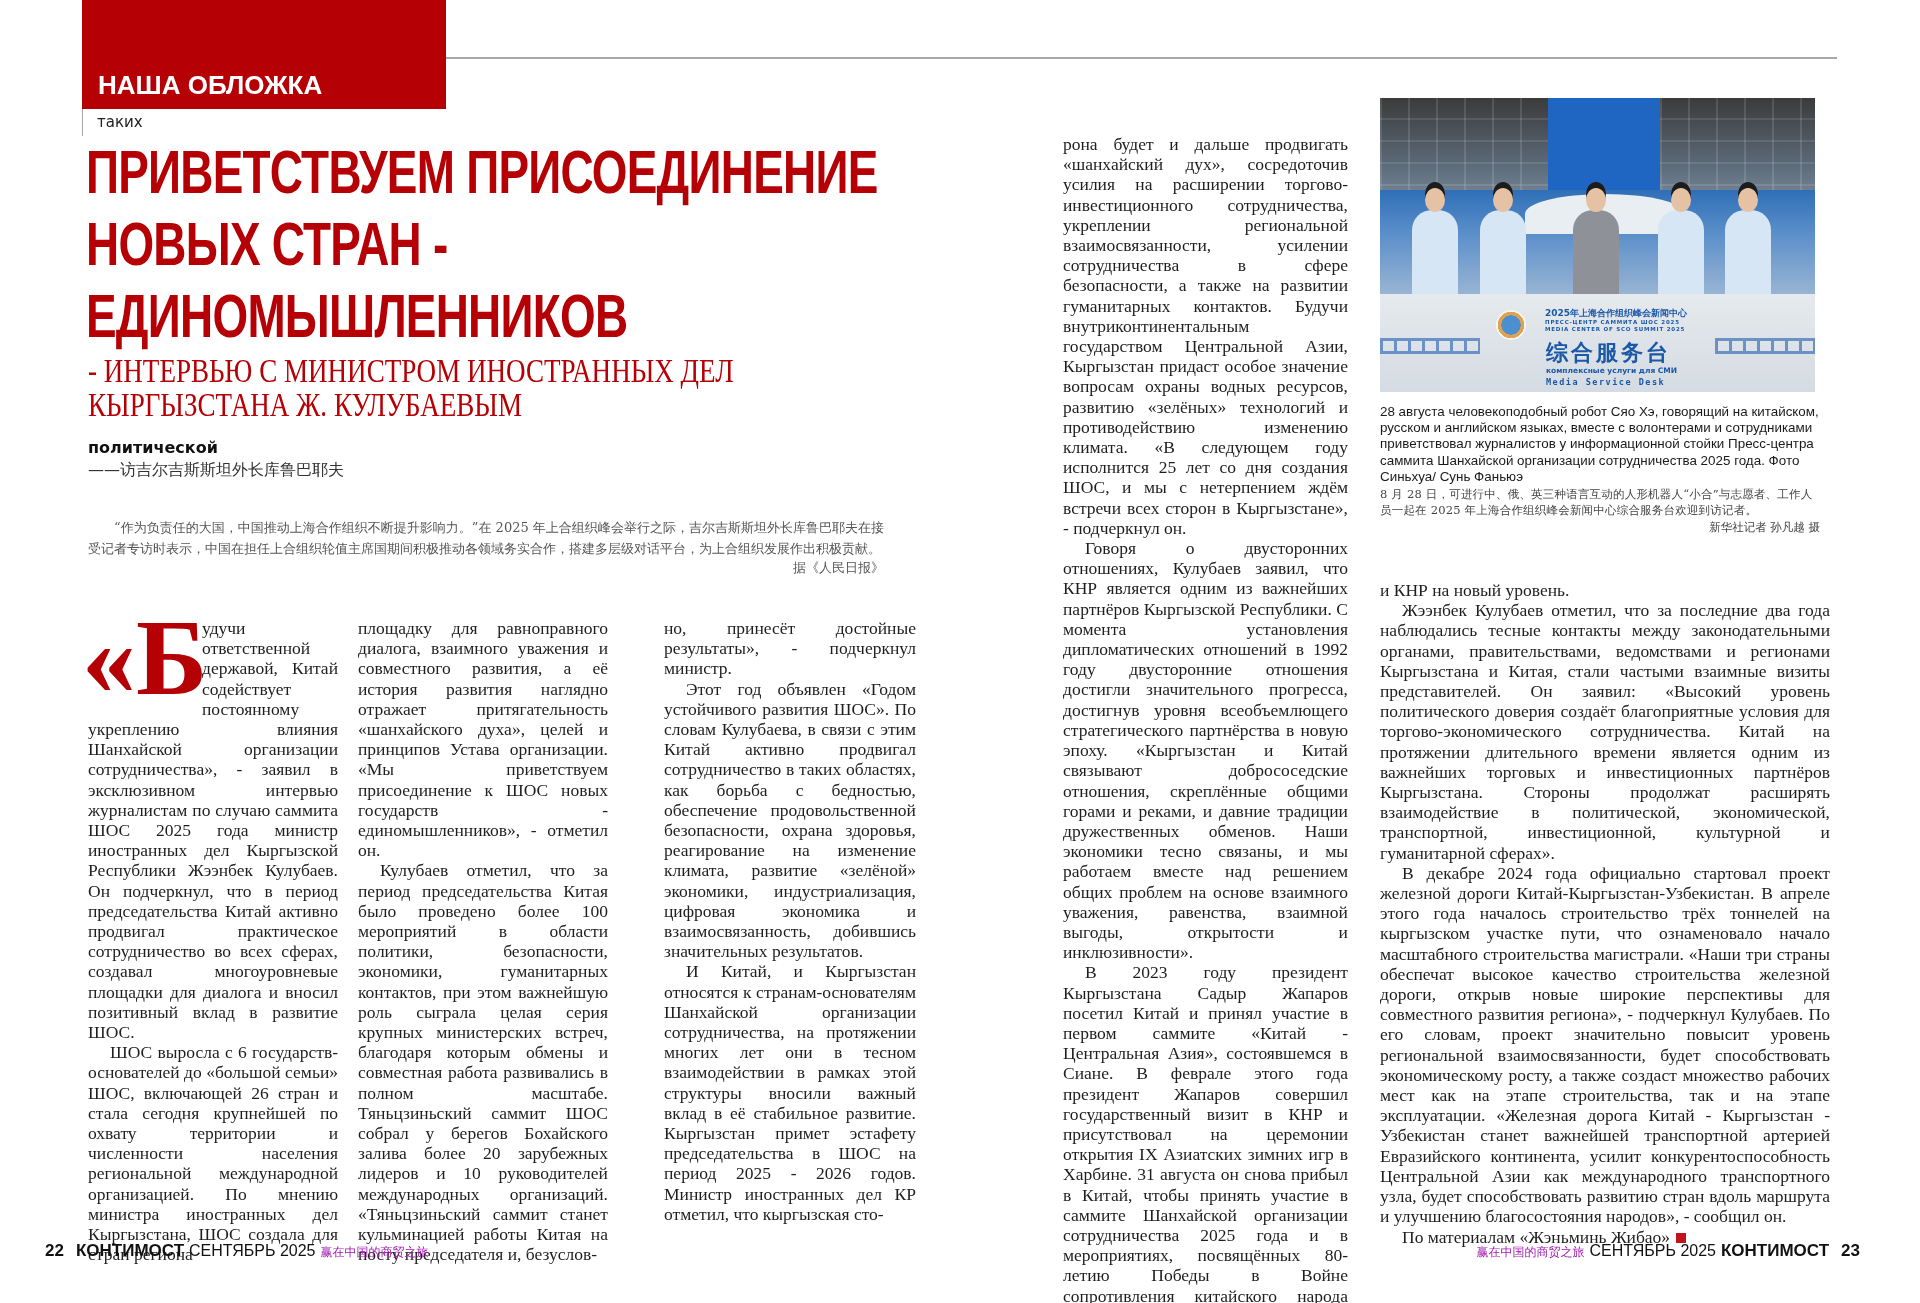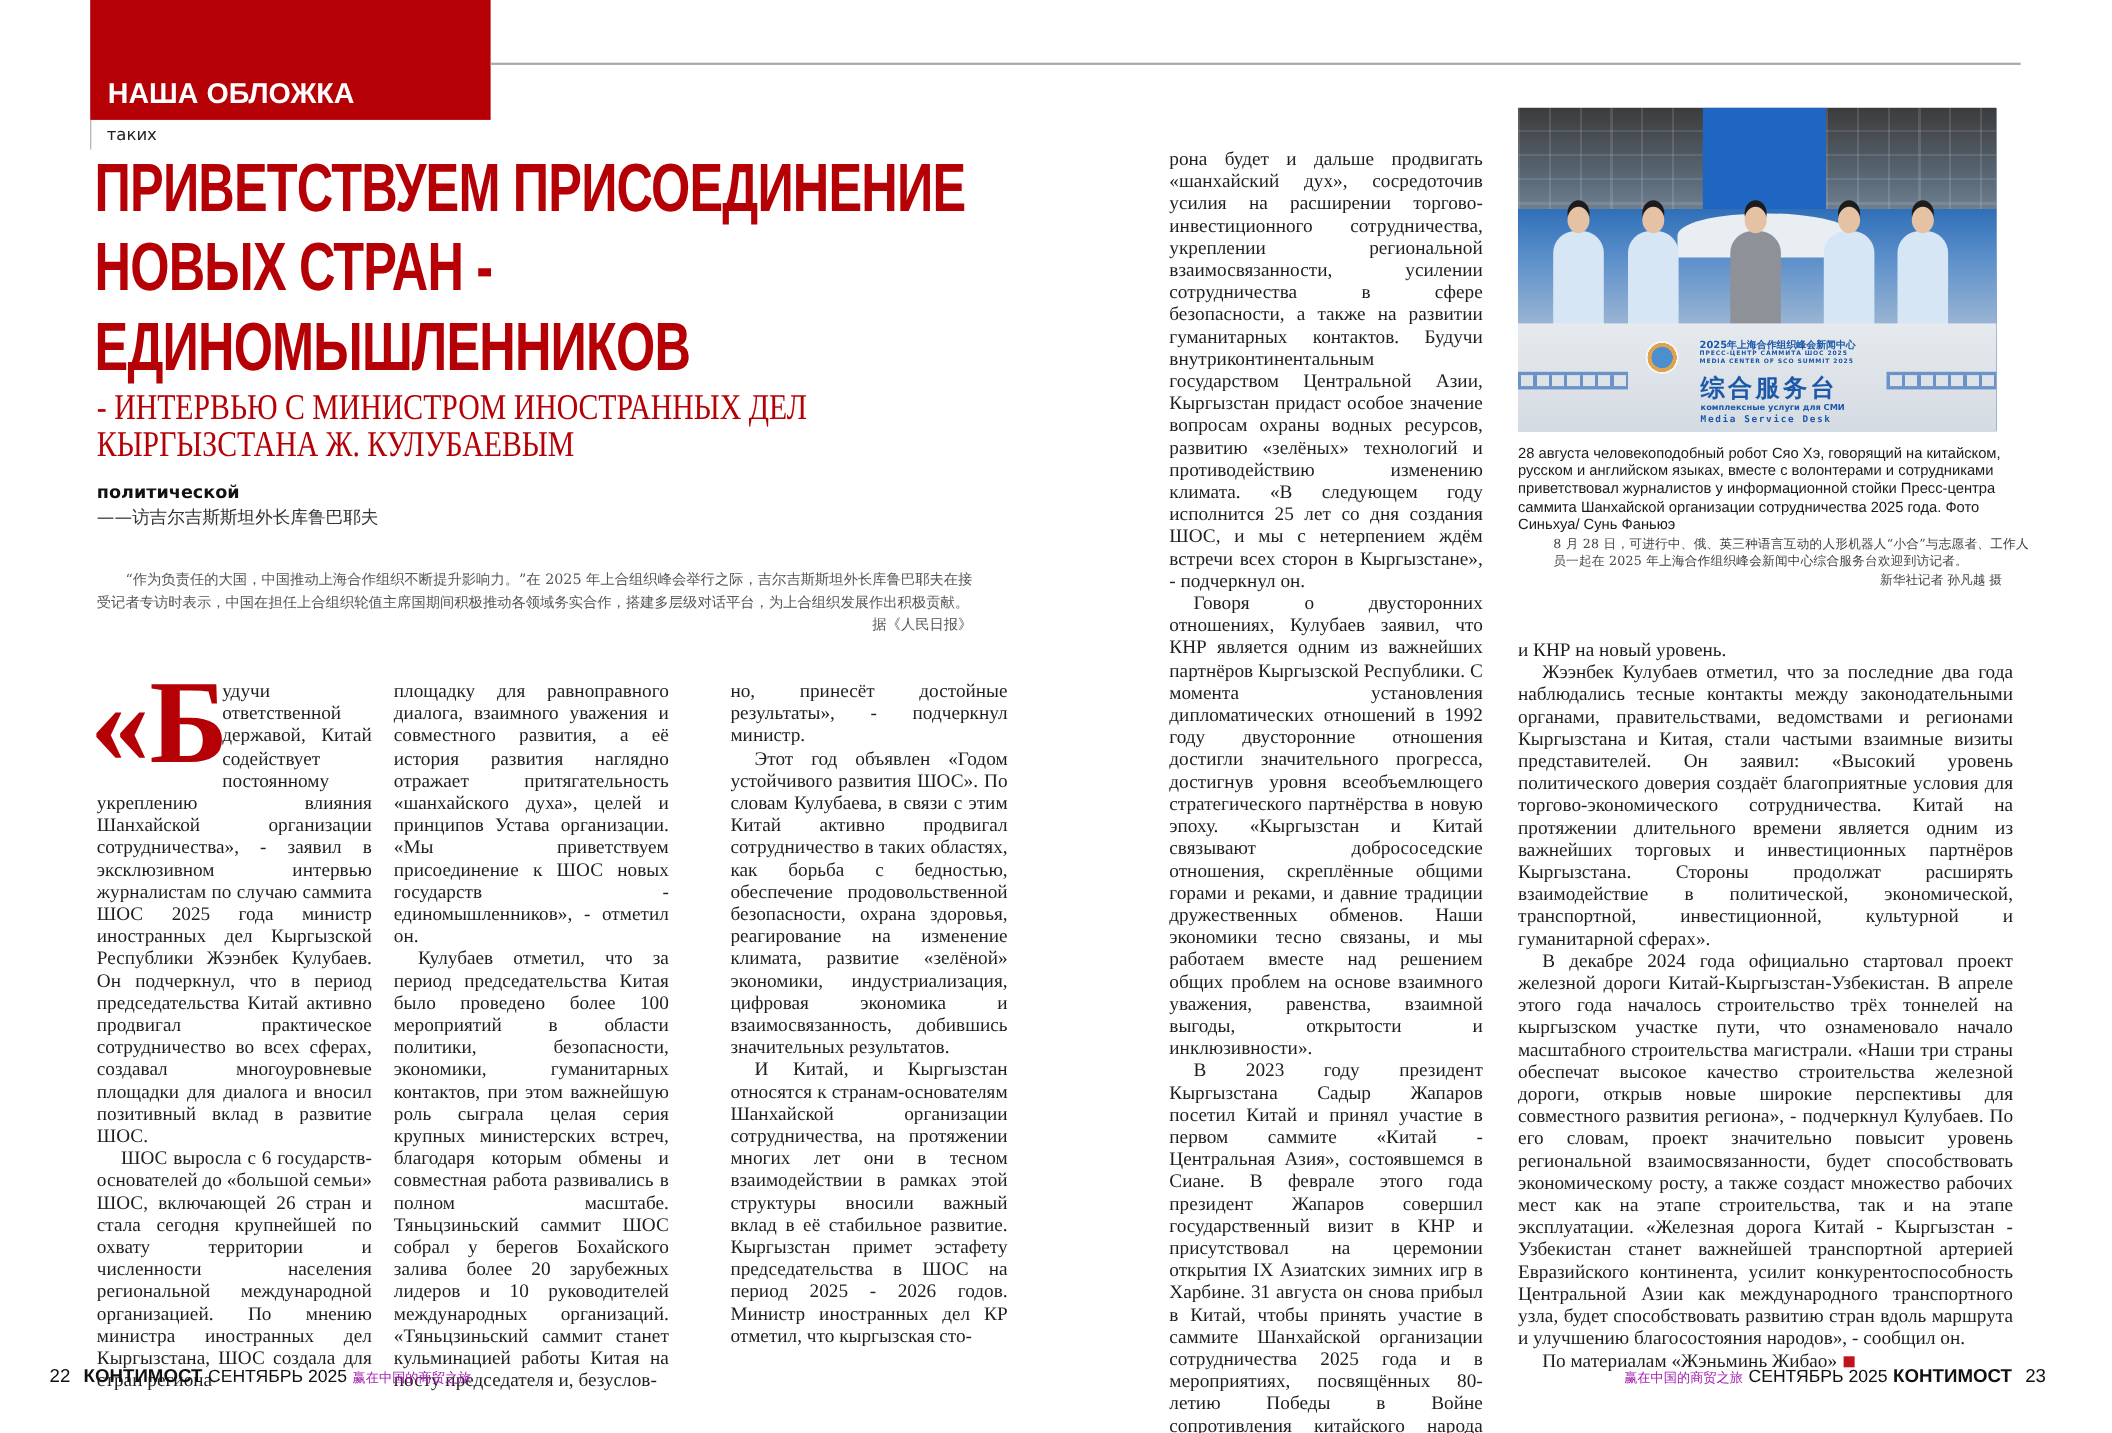--- a/index.html
+++ b/index.html
@@ -55,27 +55,27 @@
   .photo .c-en { position: absolute; left: 165px; top: 228px; font-family: "DejaVu Sans", sans-serif; font-weight: bold; font-size: 5.5px; color: #1b58a8; letter-spacing: 0.8px; }
   .photo .c-big { position: absolute; left: 166px; top: 240px; font-family: "DejaVu Sans", sans-serif; font-weight: bold; font-size: 22px; color: #1b58a8; letter-spacing: 3px; }
   .photo .c-sub { position: absolute; left: 166px; top: 268px; font-family: "DejaVu Sans", sans-serif; font-weight: bold; font-size: 7.5px; color: #1b58a8; }
   .photo .c-en2 { position: absolute; left: 166px; top: 279px; font-family: "DejaVu Sans Mono", monospace; font-weight: bold; font-size: 8.5px; color: #1b58a8; letter-spacing: 1.5px; }
   .photo .logo { position: absolute; left: 116px; top: 212px; width: 30px; height: 30px; border-radius: 50%; background: radial-gradient(circle, #4c8fd0 0 45%, #e0a24e 46% 62%, #f5f5f5 63%); }
   .photo .meander-l, .photo .meander-r { position: absolute; top: 240px; width: 100px; height: 16px; border-top: 3px solid #4f7fc0; border-bottom: 3px solid #4f7fc0; background: repeating-linear-gradient(90deg, #4f7fc0 0 3px, transparent 3px 14px); opacity: 0.8; }
   .photo .meander-l { left: 0; }
   .photo .meander-r { left: 335px; }
 
   .caption-ru { left: 1380px; top: 404px; width: 440px; font-family: "Liberation Sans", "DejaVu Sans", sans-serif; font-size: 13.4px; line-height: 16.2px; color: #1a1a1a; }
-  .caption-cn { left: 1380px; top: 486px; width: 440px; font-family: "DejaVu Serif", serif; font-size: 11.5px; line-height: 16.4px; color: #444; letter-spacing: 0.2px; margin-left: 32px; }
+  .caption-cn { left: 1380px; top: 486px; width: 440px; font-family: "DejaVu Serif", serif; font-size: 11.5px; line-height: 16.4px; color: #444; letter-spacing: 0.2px; }
   .caption-credit { left: 1380px; top: 520px; width: 440px; text-align: right; font-family: "DejaVu Serif", serif; font-size: 11.5px; color: #444; }
 
   
   .footer-left { left: 45px; top: 1241px; font-family: "Liberation Sans", "DejaVu Sans", sans-serif; font-size: 16px; color: #111; white-space: nowrap; }
   .footer-right { right: 60px; top: 1241px; font-family: "Liberation Sans", "DejaVu Sans", sans-serif; font-size: 16px; color: #111; white-space: nowrap; }
-  .f-num { font-weight: normal; font-size: 17px; }
+  .f-num { font-weight: bold; font-size: 17px; }
   .f-brand { font-weight: bold; font-size: 17px; }
   .f-month { font-size: 16px; }
   .f-cn { font-family: "DejaVu Serif", serif; font-size: 12px; color: #a21caf; }
   .gap { display: inline-block; width: 12px; }
   .gap-s { display: inline-block; width: 5px; }
 </style>
 </head>
 <body>
 
 <div class="abs section-box"></div>

